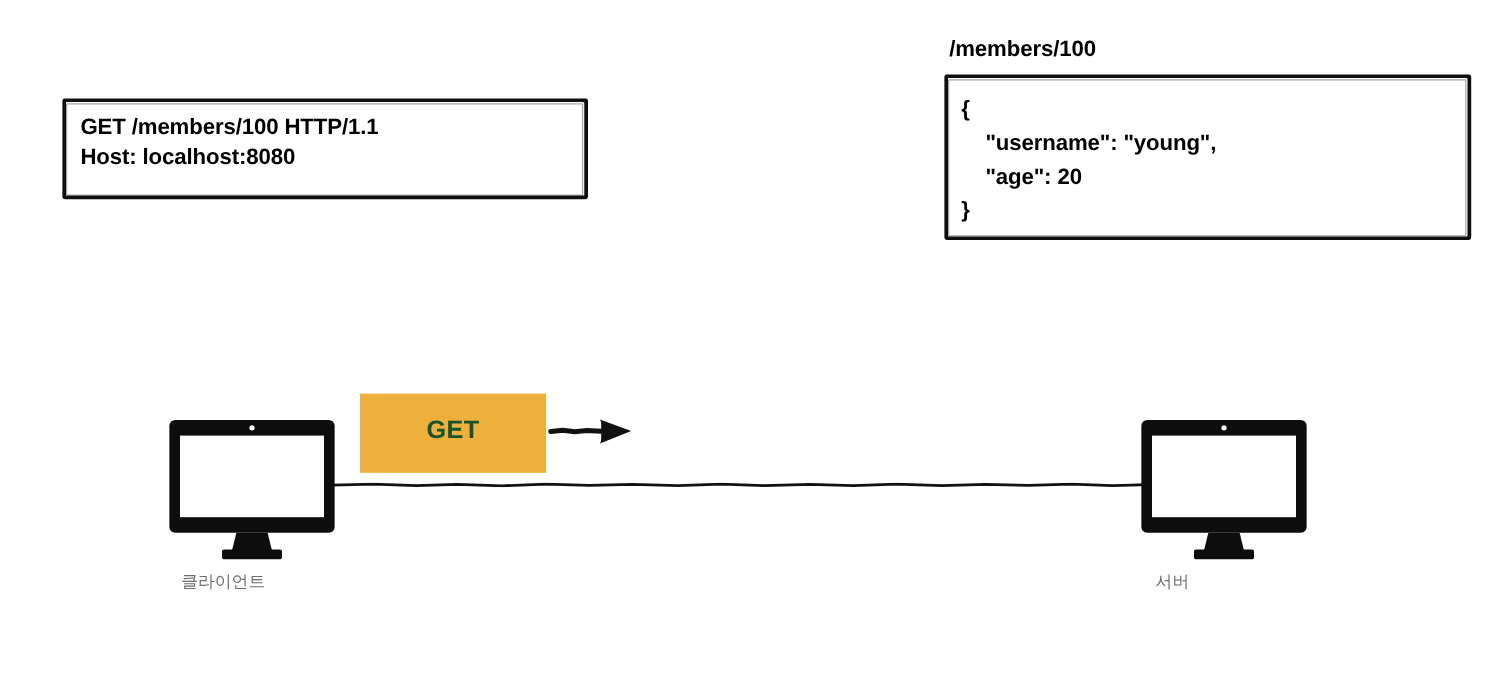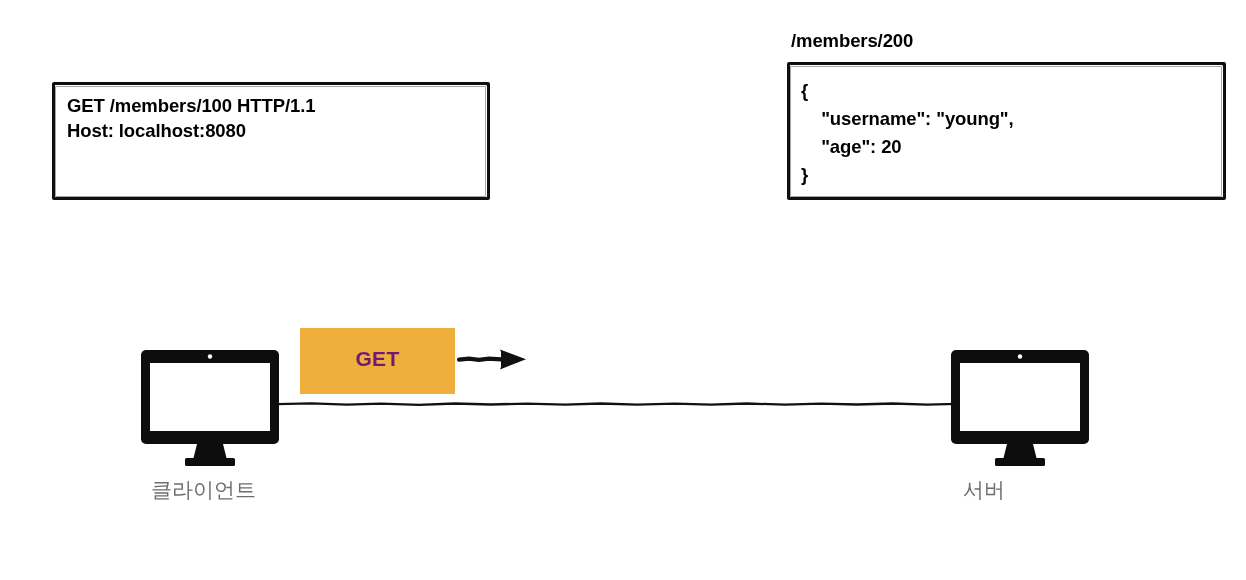--- a/index.html
+++ b/index.html
@@ -44,21 +44,21 @@
   .msg-box::after {
     content: "";
     position: absolute;
     left: 0px; top: 1px; right: 1px; bottom: 0px;
     border: 1px solid #000;
     border-radius: 1px;
     opacity: .35;
     pointer-events: none;
   }
 
-  #request-box  { left: 52px;  top: 82px;  width: 438px; height: 118px; }
+  #request-box  { left: 52px;  top: 82px;  width: 438px; height: 84px; }
   #response-box { left: 787px; top: 62px;  width: 439px; height: 138px; }
 
   .msg-text {
     position: absolute;
     left: 12px;
     top: 8px;
     right: 8px;
     font-size: 18.5px;
     font-weight: bold;
     line-height: 25px;
@@ -102,21 +102,21 @@
     width: 155px;
     height: 66px;
     background: #efaf3c;
     display: flex;
     align-items: center;
     justify-content: center;
   }
   #get-badge-label {
     font-size: 21px;
     font-weight: bold;
-    color: #701a75;
+    color: #14532d;
     letter-spacing: 0.3px;
     line-height: 1;
     position: relative;
     top: -3px;
   }
 
   
   #flow-arrow {
     position: absolute;
     left: 455px;
@@ -132,39 +132,39 @@
     width: 138px;
     height: 120px;
   }
   .monitor svg { display: block; }
   #client-monitor { left: 141px; top: 350px; }
   #server-monitor { left: 951px; top: 350px; }
 
   
   .node-label {
     position: absolute;
-    font-size: 21px;
+    font-size: 14px;
     color: #6e6e6e;
     white-space: nowrap;
     font-family: "DejaVu Sans", "Liberation Sans", sans-serif;
   }
   #client-label { left: 151px; top: 476px; }
   #server-label { left: 963px; top: 476px; }
 </style>
 </head>
 <body>
 
 <div class="canvas">
 
   <div class="msg-box" id="request-box">
     <div class="msg-text">GET /members/100 HTTP/1.1
 Host: localhost:8080</div>
   </div>
 
-  <div id="resource-label">/members/200</div>
+  <div id="resource-label">/members/100</div>
 
   <div class="msg-box" id="response-box">
     <div class="msg-text">{
     "username": "young",
     "age": 20
 }</div>
   </div>
 
   <div id="wire">
     <svg width="680" height="4" viewBox="0 0 680 4" xmlns="http://www.w3.org/2000/svg">

